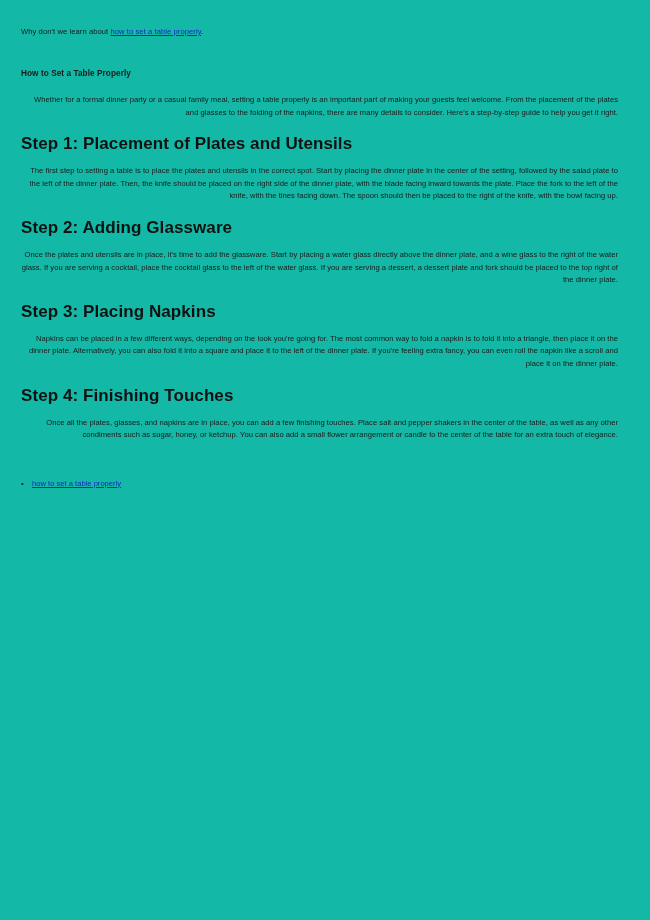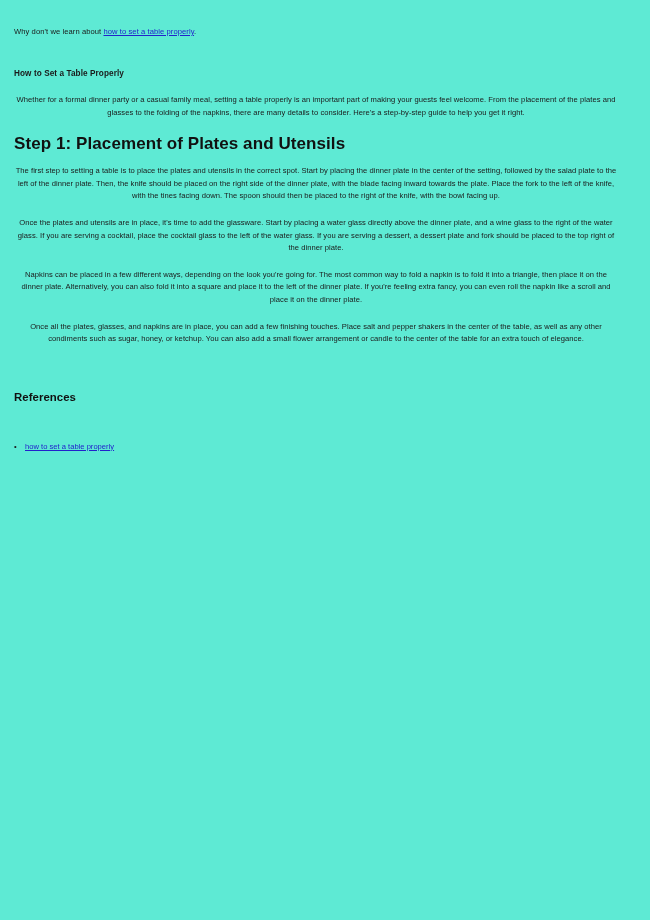--- a/index.html
+++ b/index.html
@@ -12,22 +12,22 @@
     height: 920px;
     overflow: hidden;
     font-family: "Liberation Sans", sans-serif;
     color: #1a1a1a;
     -webkit-font-smoothing: antialiased;
   }
   .page {
     box-sizing: border-box;
     width: 650px;
     height: 920px;
-    padding: 26px 32px 0 14px;
-    background: #5eead4;
+    padding: 26px 32px 0 21px;
+    background: #14b8a6;
   }
   .intro-line {
     font-size: 7.6px;
     line-height: 11px;
     margin: 0 0 0 0;
     letter-spacing: 0.01em;
   }
   a.link {
     color: #2222cc;
     text-decoration: underline;
@@ -36,21 +36,21 @@
     font-size: 8.2px;
     font-weight: bold;
     line-height: 12px;
     margin: 31px 0 0 0;
     letter-spacing: 0.01em;
   }
   p.body {
     font-size: 7.6px;
     line-height: 12.6px;
     margin: 14px 0 0 0;
-    text-align: center;
+    text-align: right;
     letter-spacing: 0.005em;
   }
   h2.step {
     font-size: 17px;
     font-weight: bold;
     line-height: 15px;
     margin: 17px 0 0 0;
     letter-spacing: 0.005em;
     color: #111111;
   }
@@ -93,28 +93,30 @@
 
   <p class="intro-line"><span>Why don't we learn about </span><a class="link" href="#">how to set a table properly</a><span>.</span></p>
 
   <div class="doc-title">How to Set a Table Properly</div>
 
   <p class="body">Whether for a formal dinner party or a casual family meal, setting a table properly is an important part of making your guests feel welcome. From the placement of the plates and glasses to the folding of the napkins, there are many details to consider. Here's a step-by-step guide to help you get it right.</p>
 
   <h2 class="step">Step 1: Placement of Plates and Utensils</h2>
   <p class="body">The first step to setting a table is to place the plates and utensils in the correct spot. Start by placing the dinner plate in the center of the setting, followed by the salad plate to the left of the dinner plate. Then, the knife should be placed on the right side of the dinner plate, with the blade facing inward towards the plate. Place the fork to the left of the knife, with the tines facing down. The spoon should then be placed to the right of the knife, with the bowl facing up.</p>
 
+  <h2 class="step">Step 2: Adding Glassware</h2>
   <p class="body">Once the plates and utensils are in place, it's time to add the glassware. Start by placing a water glass directly above the dinner plate, and a wine glass to the right of the water glass. If you are serving a cocktail, place the cocktail glass to the left of the water glass. If you are serving a dessert, a dessert plate and fork should be placed to the top right of the dinner plate.</p>
 
+  <h2 class="step">Step 3: Placing Napkins</h2>
   <p class="body">Napkins can be placed in a few different ways, depending on the look you're going for. The most common way to fold a napkin is to fold it into a triangle, then place it on the dinner plate. Alternatively, you can also fold it into a square and place it to the left of the dinner plate. If you're feeling extra fancy, you can even roll the napkin like a scroll and place it on the dinner plate.</p>
 
+  <h2 class="step">Step 4: Finishing Touches</h2>
   <p class="body">Once all the plates, glasses, and napkins are in place, you can add a few finishing touches. Place salt and pepper shakers in the center of the table, as well as any other condiments such as sugar, honey, or ketchup. You can also add a small flower arrangement or candle to the center of the table for an extra touch of elegance.</p>
 
 
-  <h2 class="references-heading">References</h2>
 
   <ul class="refs">
     <li>
       <span class="bullet">•</span><a class="link" href="#">how to set a table properly</a>
     </li>
   </ul>
 
 </div>
 
 </body></html>

